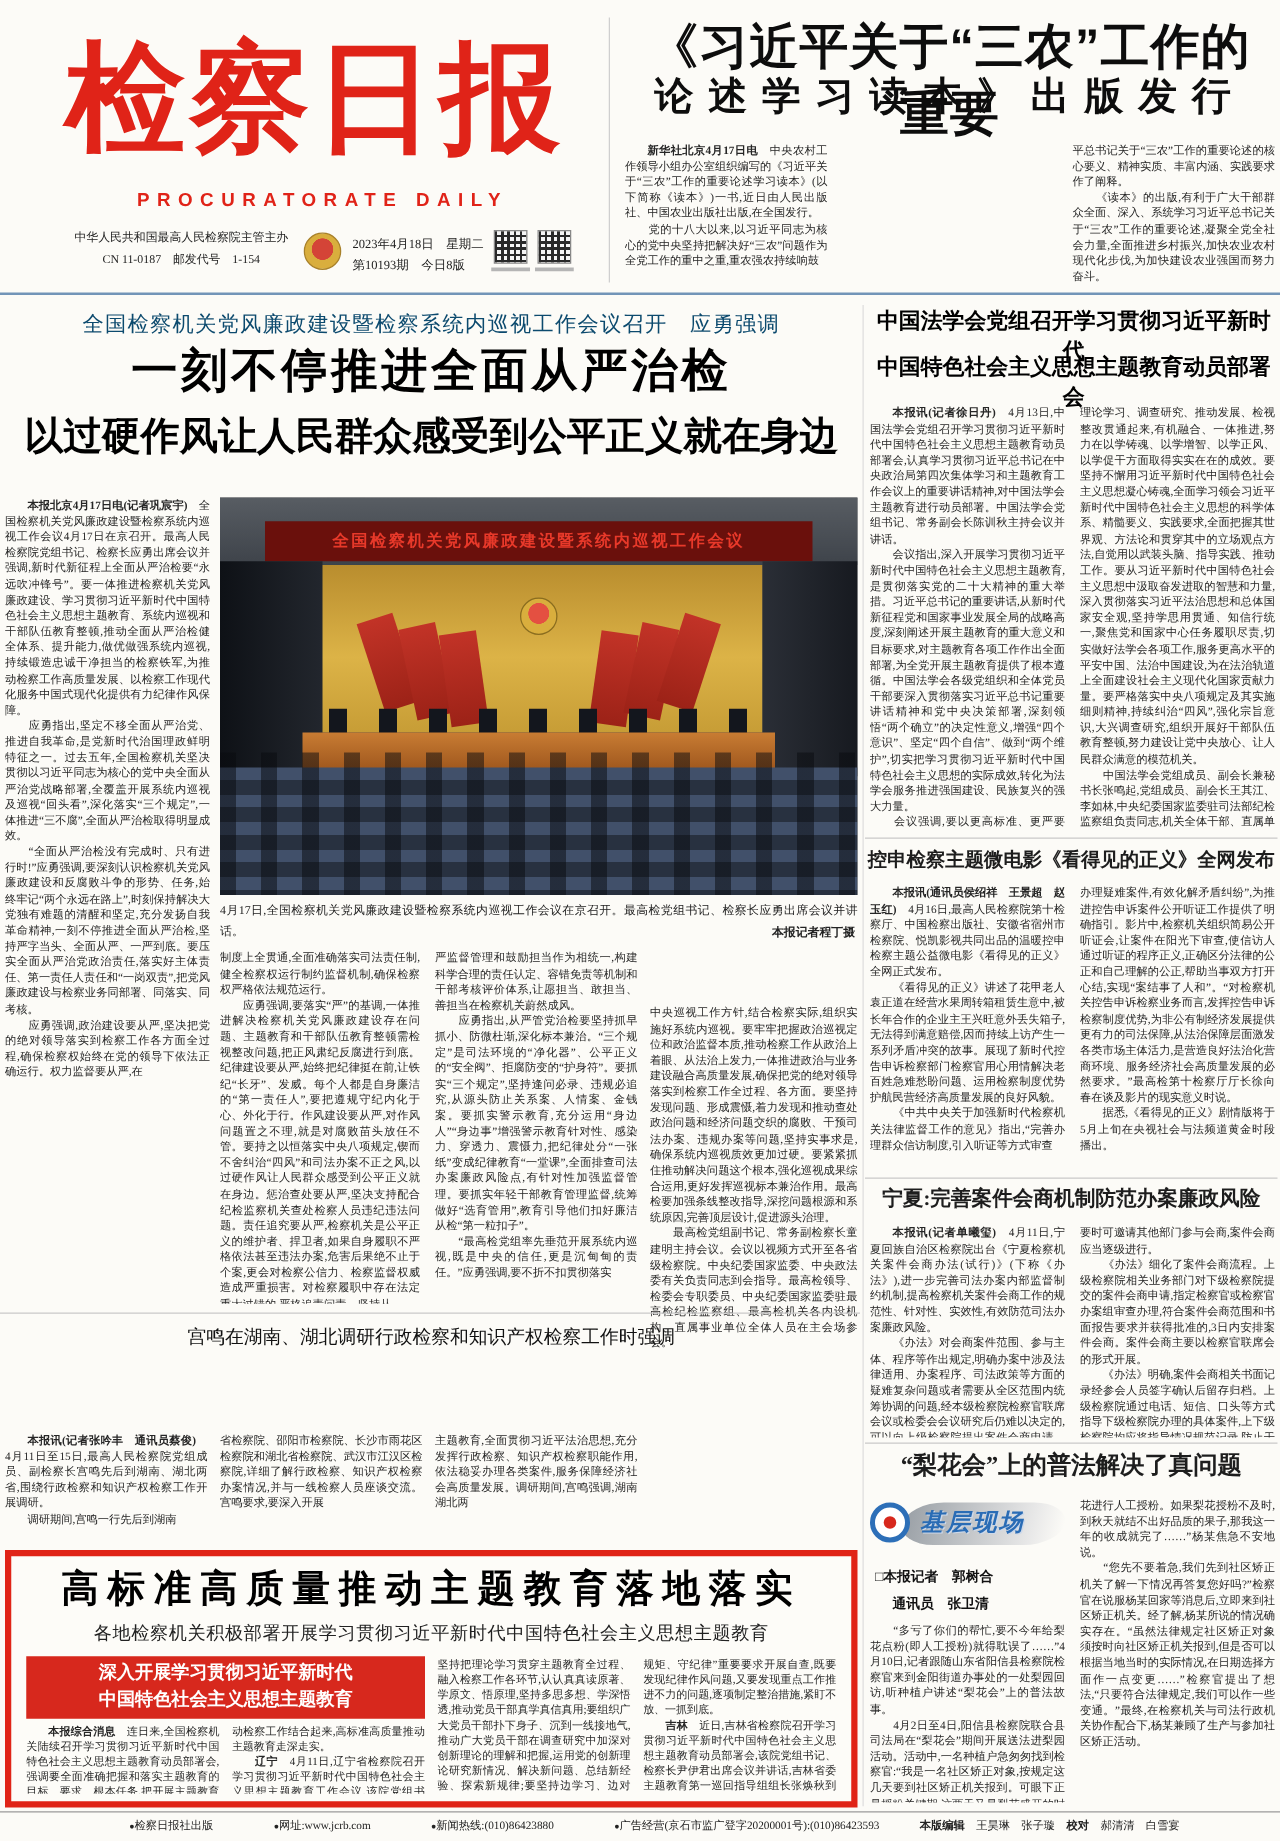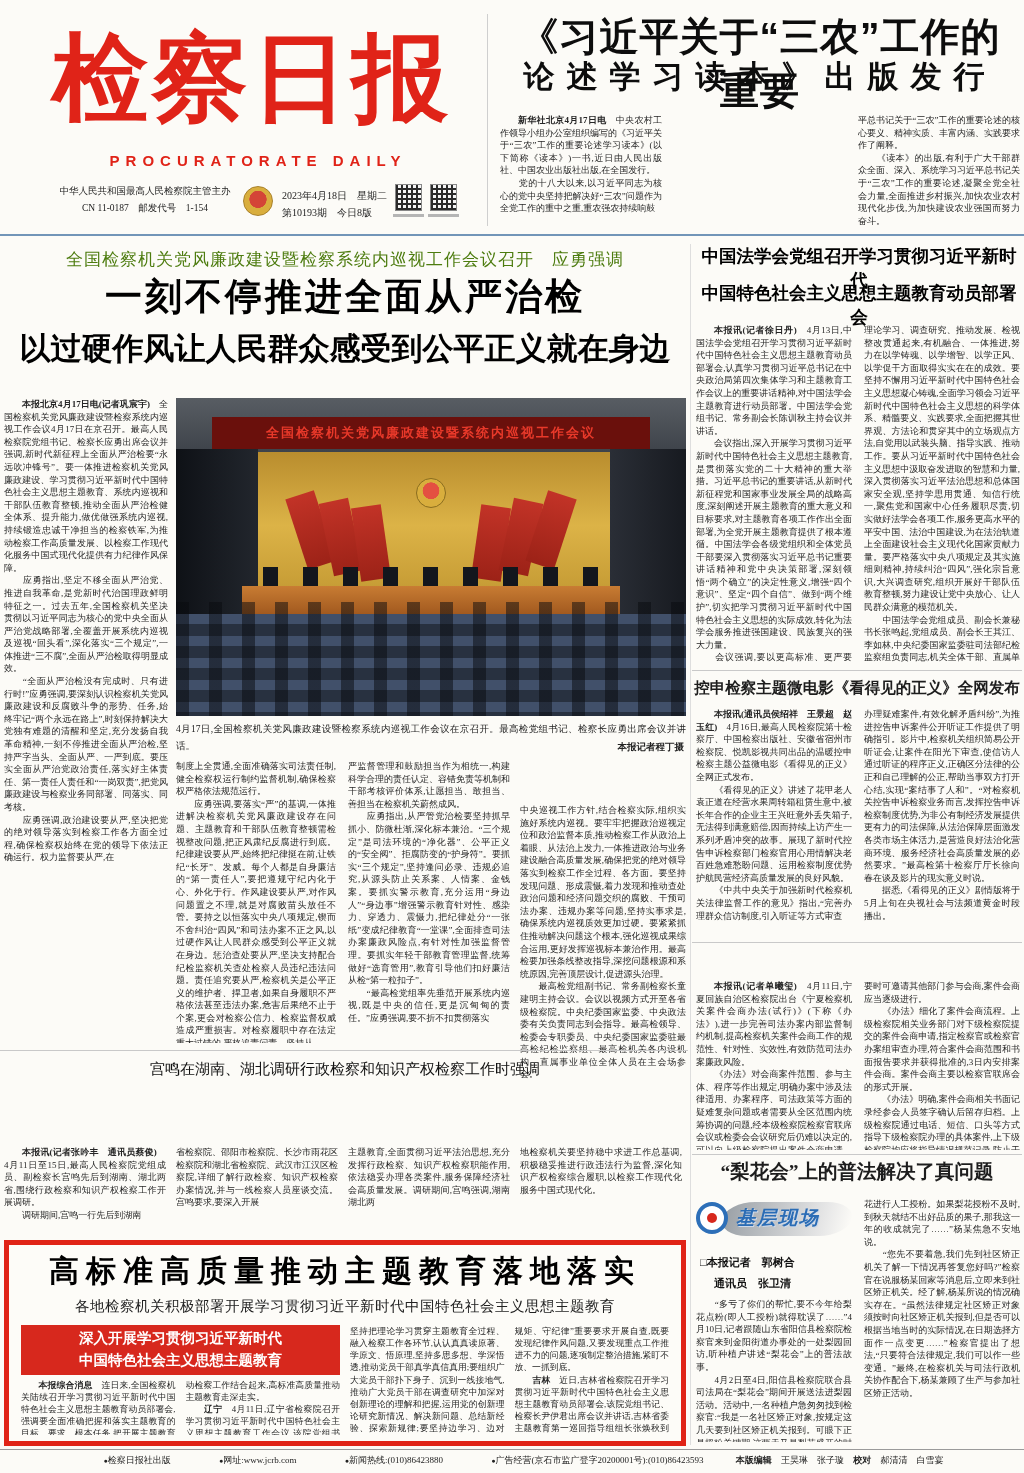--- a/index.html
+++ b/index.html
@@ -37,21 +37,21 @@
   
   .tr-h1 { left:500px; top:10px; width:520px; text-align:center; font-size:39px; font-weight:900;
            letter-spacing:1px; color:#0d0d0d; }
   .tr-h2 { left:500px; top:56px; width:520px; text-align:center; font-size:31px; font-weight:900;
            letter-spacing:12px; color:#0d0d0d; }
   .tr-col1 { left:500px; top:114px; width:162px; height:118px; }
   .tr-col2 { left:679px; top:114px; width:162px; height:118px; }
   .tr-col3 { left:858px; top:114px; width:162px; height:118px; }
 
   
-  .lead-kicker { left:4px; top:248px; width:682px; text-align:center; font-size:17px; letter-spacing:1px; color:#4d7c0f; }
+  .lead-kicker { left:4px; top:248px; width:682px; text-align:center; font-size:17px; letter-spacing:1px; color:#0c4a6e; }
   .lead-h1 { left:4px; top:272px; width:682px; text-align:center; font-size:37px; font-weight:900; letter-spacing:3px; color:#000; }
   .lead-h2 { left:0; top:328px; width:690px; text-align:center; font-size:31px; font-weight:900; color:#000; }
   .lead-col1 { left:4px; top:398px; width:164px; height:644px; }
   .lead-col2 { left:176px; top:760px; width:160px; height:283px; }
   .lead-col3 { left:348px; top:760px; width:162px; height:283px; }
   .lead-col4 { left:520px; top:760px; width:166px; height:283px;margin-top:44px; }
 
   
   .photo { left:176px; top:398px; width:510px; height:318px; background:#3c4147; overflow:hidden; }
   .photo > div { position:absolute; }
@@ -214,21 +214,20 @@
 　　最高检党组副书记、常务副检察长童建明主持会议。会议以视频方式开至各省级检察院。中央纪委国家监委、中央政法委有关负责同志到会指导。最高检领导、检委会专职委员、中央纪委国家监委驻最高检纪检监察组、最高检机关各内设机构、直属事业单位全体人员在主会场参会。</div>
 
   <div class="abs hrule-mid"></div>
   <div class="abs vrule-right"></div>
 
   <div class="abs gm-kicker sans">宫鸣在湖南、湖北调研行政检察和知识产权检察工作时强调</div>
   <div class="col indent gm-col" style="left:4px;"><b class="lede">本报讯(记者张吟丰　通讯员蔡俊)</b><span>　4月11日至15日,最高人民检察院党组成员、副检察长宫鸣先后到湖南、湖北两省,围绕行政检察和知识产权检察工作开展调研。
 　　调研期间,宫鸣一行先后到湖南</span></div>
   <div class="col gm-col" style="left:176px;">省检察院、邵阳市检察院、长沙市雨花区检察院和湖北省检察院、武汉市江汉区检察院,详细了解行政检察、知识产权检察办案情况,并与一线检察人员座谈交流。宫鸣要求,要深入开展</div>
   <div class="col gm-col" style="left:348px;">主题教育,全面贯彻习近平法治思想,充分发挥行政检察、知识产权检察职能作用,依法稳妥办理各类案件,服务保障经济社会高质量发展。调研期间,宫鸣强调,湖南湖北两</div>
-  <div class="col gm-col" style="left:520px;">地检察机关要坚持稳中求进工作总基调,积极稳妥推进行政违法行为监督,深化知识产权检察综合履职,以检察工作现代化服务中国式现代化。</div>
 
   <div class="abs red-box">
     <div class="box-headline">高标准高质量推动主题教育落地落实</div>
     <div class="box-subhead">各地检察机关积极部署开展学习贯彻习近平新时代中国特色社会主义思想主题教育</div>
     <div class="box-grid">
       <div class="box-banner">
         <div>深入开展学习贯彻习近平新时代</div>
         <div>中国特色社会主义思想主题教育</div>
       </div>
       <div class="box-col bc1" style="text-indent:2em;"><b class="lede">本报综合消息</b><span>　连日来,全国检察机关陆续召开学习贯彻习近平新时代中国特色社会主义思想主题教育动员部署会,强调要全面准确把握和落实主题教育的目标、要求、根本任务,把开展主题教育同贯彻落实中央决策部署、推</span></div>
@@ -252,20 +251,21 @@
 
   <div class="abs mf-headline">控申检察主题微电影《看得见的正义》全网发布</div>
   <div class="col indent mf-col1"><b class="lede">本报讯(通讯员侯绍祥　王景超　赵玉红)</b><span>　4月16日,最高人民检察院第十检察厅、中国检察出版社、安徽省宿州市检察院、悦凯影视共同出品的温暖控申检察主题公益微电影《看得见的正义》全网正式发布。
 　　《看得见的正义》讲述了花甲老人袁正道在经营水果周转箱租赁生意中,被长年合作的企业主王兴旺意外丢失箱子,无法得到满意赔偿,因而持续上访产生一系列矛盾冲突的故事。展现了新时代控告申诉检察部门检察官用心用情解决老百姓急难愁盼问题、运用检察制度优势护航民营经济高质量发展的良好风貌。
 　　《中共中央关于加强新时代检察机关法律监督工作的意见》指出,“完善办理群众信访制度,引入听证等方式审查</span></div>
   <div class="col mf-col2">办理疑难案件,有效化解矛盾纠纷”,为推进控告申诉案件公开听证工作提供了明确指引。影片中,检察机关组织简易公开听证会,让案件在阳光下审查,使信访人通过听证的程序正义,正确区分法律的公正和自己理解的公正,帮助当事双方打开心结,实现“案结事了人和”。“对检察机关控告申诉检察业务而言,发挥控告申诉检察制度优势,为非公有制经济发展提供更有力的司法保障,从法治保障层面激发各类市场主体活力,是营造良好法治化营商环境、服务经济社会高质量发展的必然要求。”最高检第十检察厅厅长徐向春在谈及影片的现实意义时说。
 　　据悉,《看得见的正义》剧情版将于5月上旬在央视社会与法频道黄金时段播出。</div>
 
   <div class="abs hr-r" style="top:942px;"></div>
 
+  <div class="abs nx-headline">宁夏:完善案件会商机制防范办案廉政风险</div>
   <div class="col indent nx-col1"><b class="lede">本报讯(记者单曦玺)</b><span>　4月11日,宁夏回族自治区检察院出台《宁夏检察机关案件会商办法(试行)》(下称《办法》),进一步完善司法办案内部监督制约机制,提高检察机关案件会商工作的规范性、针对性、实效性,有效防范司法办案廉政风险。
 　　《办法》对会商案件范围、参与主体、程序等作出规定,明确办案中涉及法律适用、办案程序、司法政策等方面的疑难复杂问题或者需要从全区范围内统筹协调的问题,经本级检察院检察官联席会议或检委会会议研究后仍难以决定的,可以向上级检察院提出案件会商申请。案件会商以上下级检察院对口业务部门会商为原则,必</span></div>
   <div class="col nx-col2">要时可邀请其他部门参与会商,案件会商应当逐级进行。
 　　《办法》细化了案件会商流程。上级检察院相关业务部门对下级检察院提交的案件会商申请,指定检察官或检察官办案组审查办理,符合案件会商范围和书面报告要求并获得批准的,3日内安排案件会商。案件会商主要以检察官联席会的形式开展。
 　　《办法》明确,案件会商相关书面记录经参会人员签字确认后留存归档。上级检察院通过电话、短信、口头等方式指导下级检察院办理的具体案件,上下级检察院均应将指导情况规范记录,防止干预、插手案件办理的情况出现。</div>
 
   <div class="abs hr-r" style="top:1154px;"></div>
 
   <div class="abs lh-headline">“梨花会”上的普法解决了真问题</div>
   <div class="abs lh-badge">

